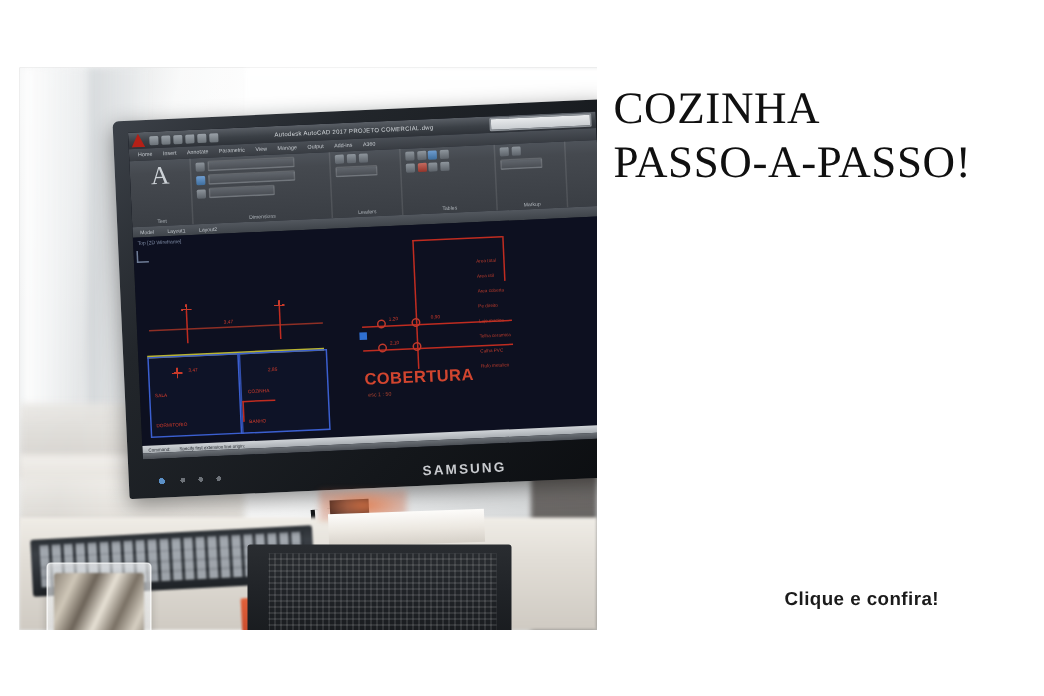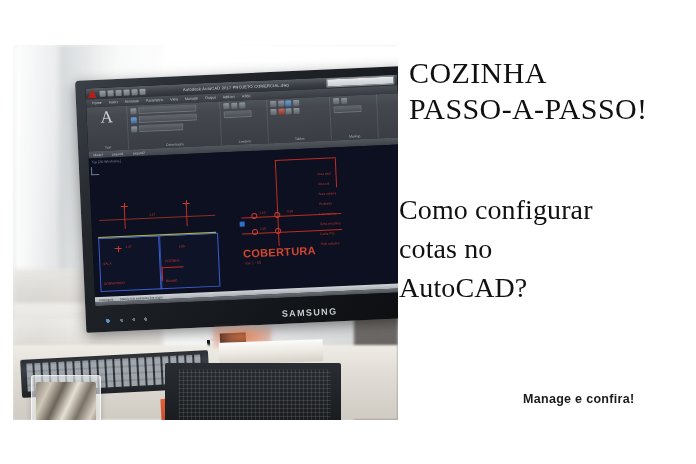--- a/index.html
+++ b/index.html
@@ -586,18 +586,15 @@
 
     </div>
     <div class="glass-jar">
       <div class="glass-contents"></div>
     </div>
 
   </div>
 
   <div class="txt-title">COZINHA
 PASSO-A-PASSO!</div>
-  <div class="txt-subtitle">Como configurar
-cotas no
-AutoCAD?</div>
-  <div class="txt-cta">Manage e confira!</div>
+  <div class="txt-cta">Clique e confira!</div>
 
 </div>
 
 </body></html>

